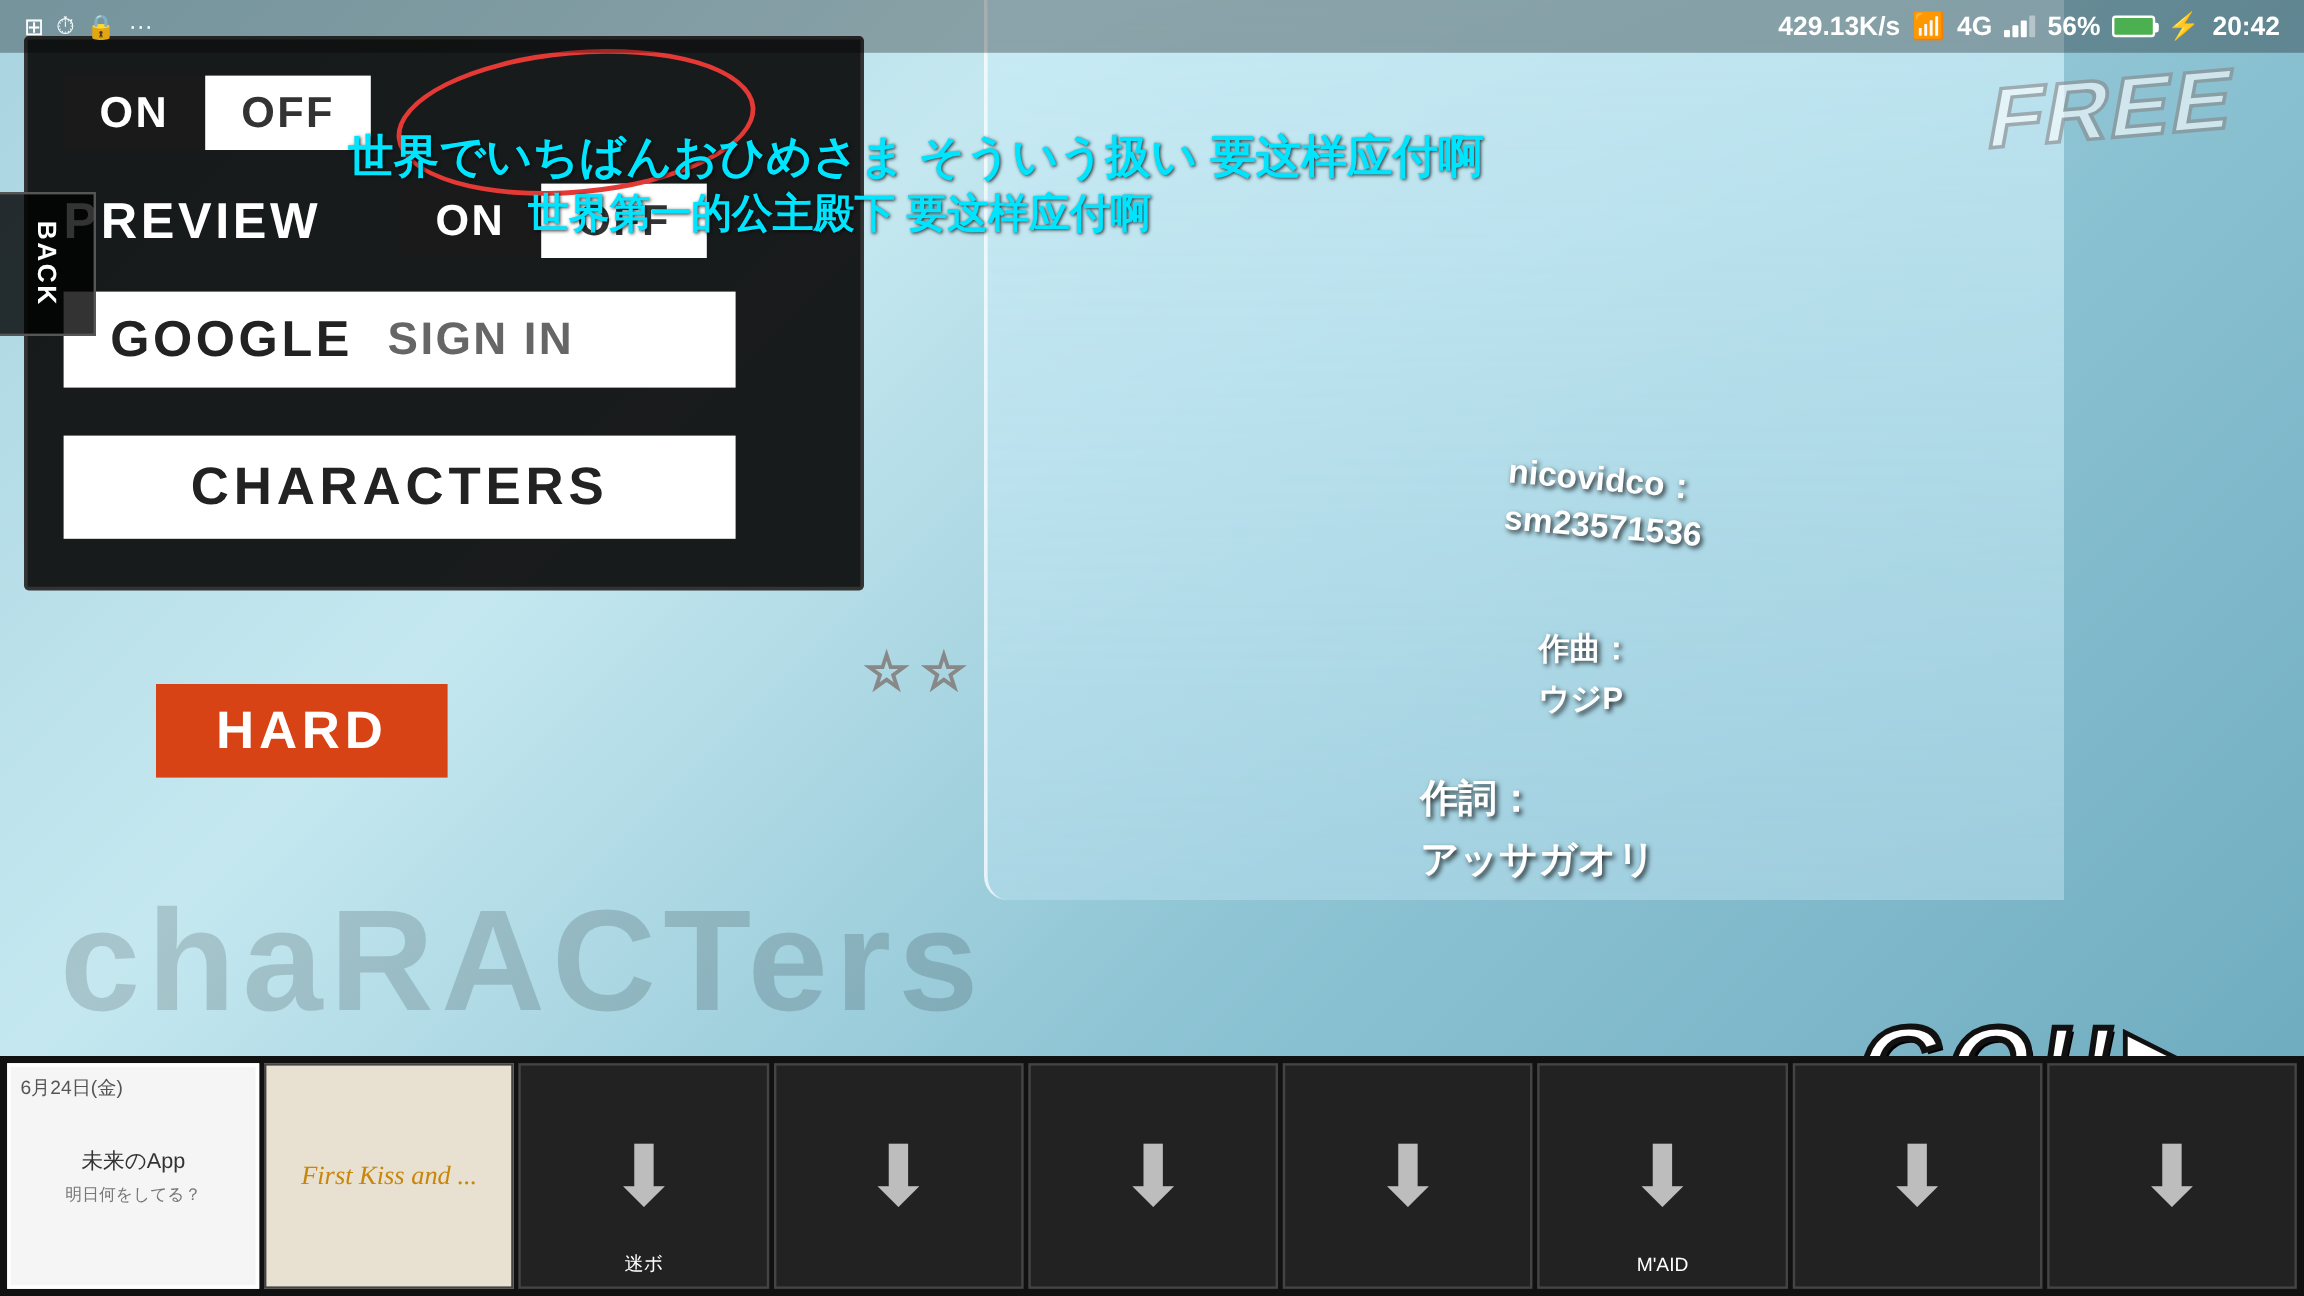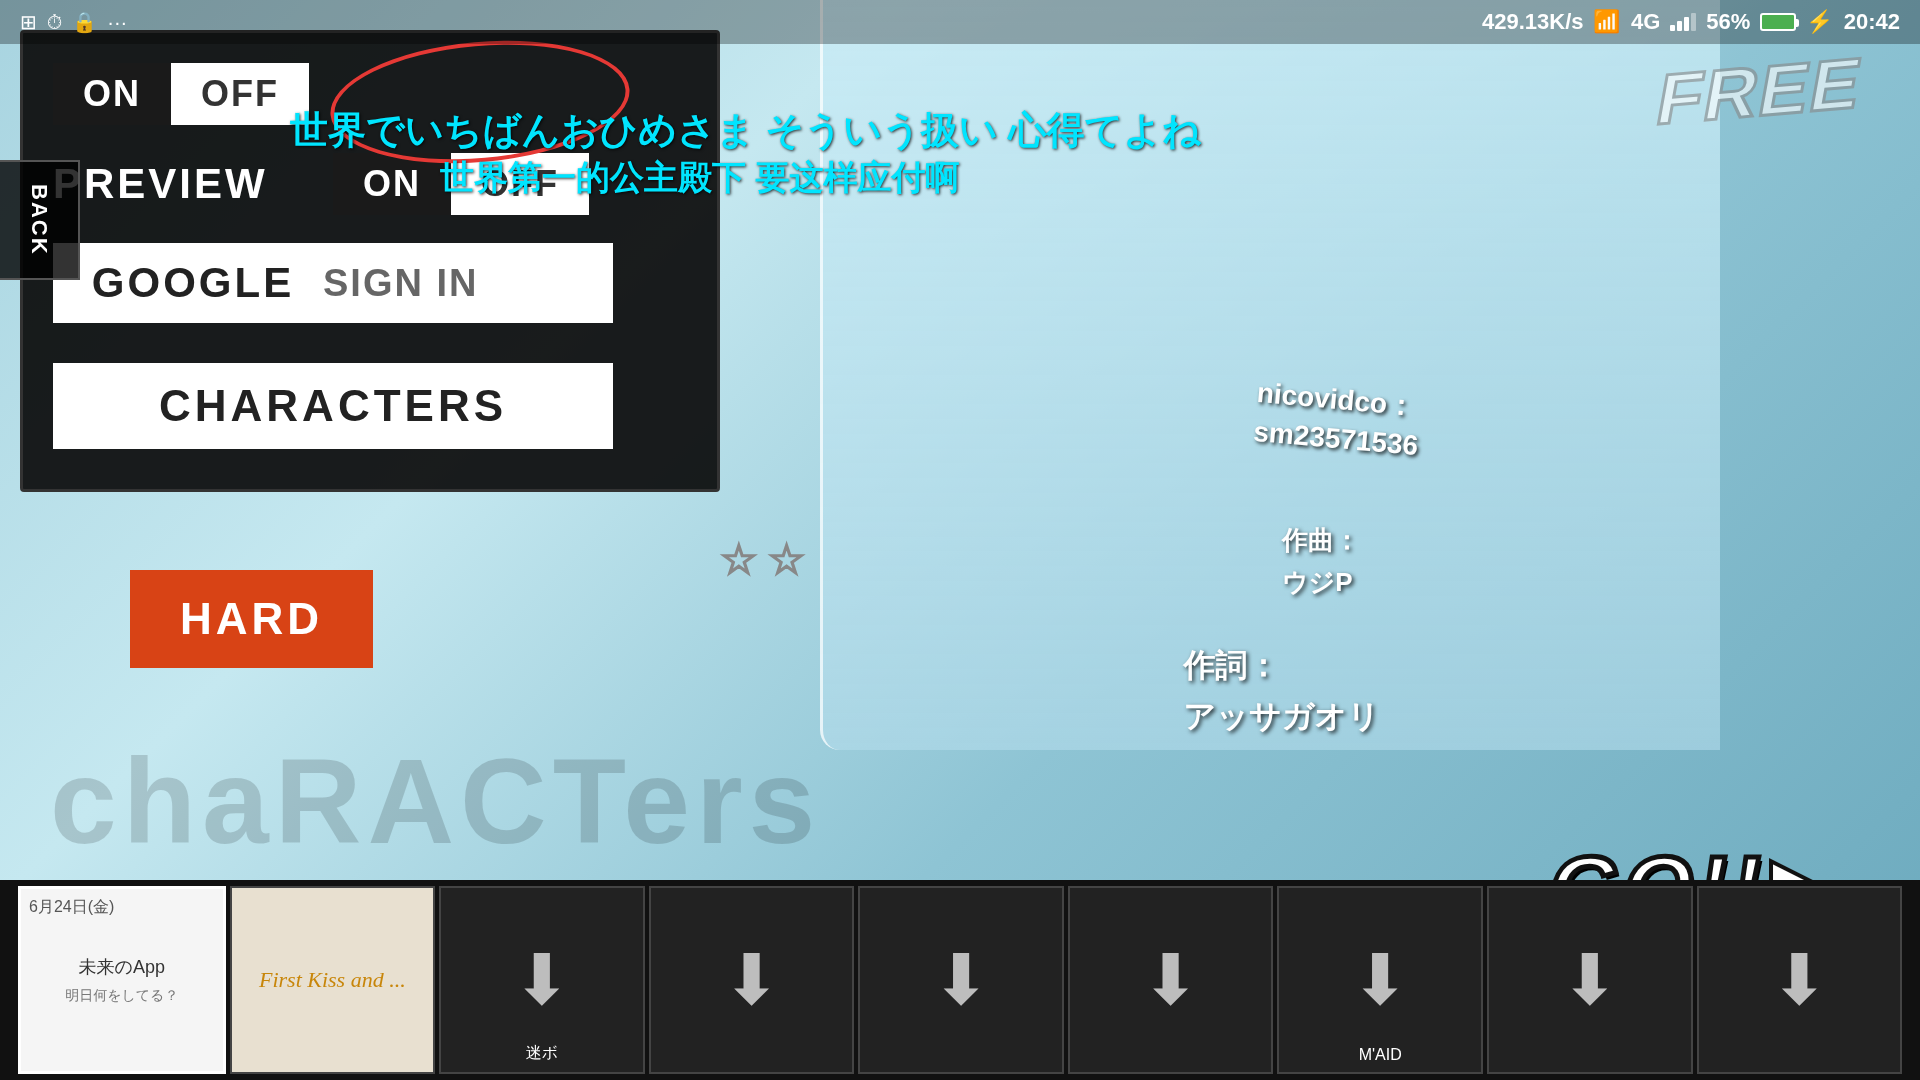--- a/index.html
+++ b/index.html
@@ -234,21 +234,21 @@
     
     .hard-btn {
       position: absolute;
       top: 570px;
       left: 130px;
       background: #d84315;
       color: white;
       font-family: 'Arial Black', Arial, sans-serif;
       font-size: 44px;
       font-weight: 900;
-      padding: 24px 50px;
+      padding: 14px 50px;
       border: none;
       cursor: pointer;
       letter-spacing: 4px;
       z-index: 60;
     }
 
     
     .go-btn {
       position: absolute;
       bottom: 140px;
@@ -295,21 +295,21 @@
     
     .bottom-strip {
       position: absolute;
       bottom: 0;
       left: 0; right: 0;
       height: 200px;
       display: flex;
       align-items: stretch;
       gap: 4px;
       background: #111;
-      padding: 6px 18px;
+      padding: 6px 6px;
       z-index: 80;
     }
 
     .thumb-item {
       flex: 1;
       background: #222;
       border: 2px solid #444;
       display: flex;
       align-items: center;
       justify-content: center;
@@ -527,21 +527,21 @@
   <div>
     <button class="characters-btn">
       <span class="characters-label">CHARACTERS</span>
     </button>
   </div>
 
 </div>
 
 <div class="circle-annotation"></div>
 
-<div class="subtitle-line1">世界でいちばんおひめさま そういう扱い 心得てよね</div>
+<div class="subtitle-line1">世界でいちばんおひめさま そういう扱い 要这样应付啊</div>
 <div class="subtitle-line2">世界第一的公主殿下 要这样应付啊</div>
 
 <div class="stars-area">
   <span class="star">☆</span>
   <span class="star">☆</span>
 </div>
 
 <button class="hard-btn">HARD</button>
 
 <div class="left-edge-icon">

